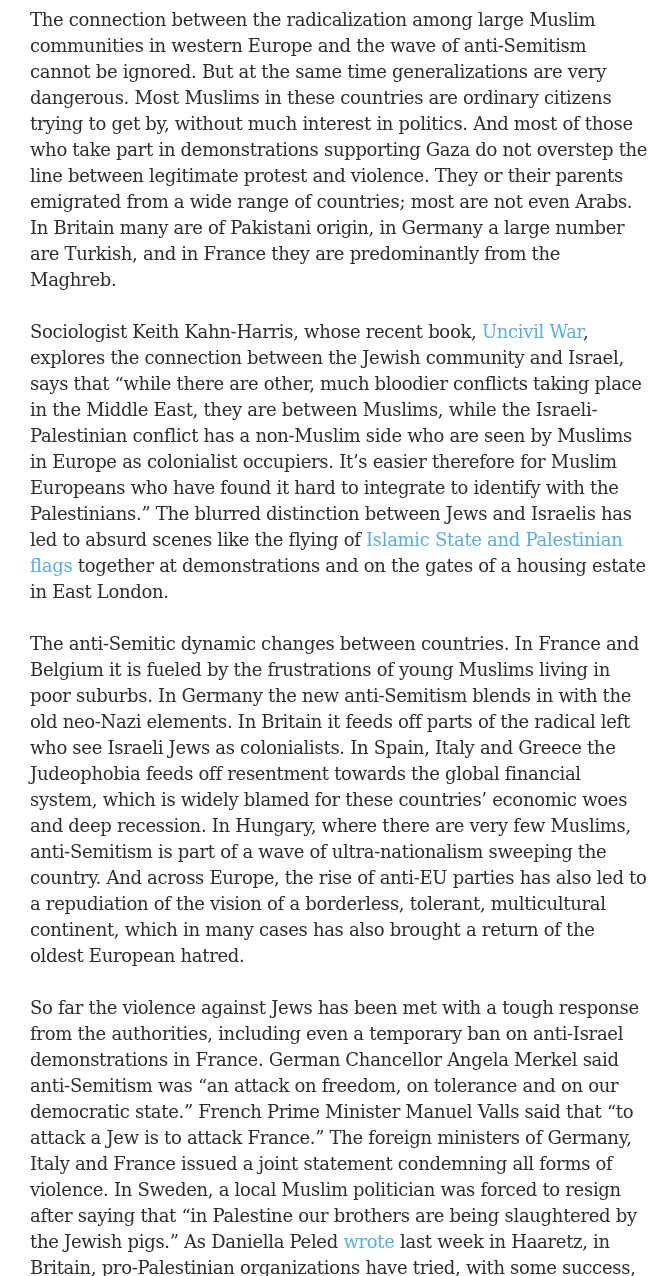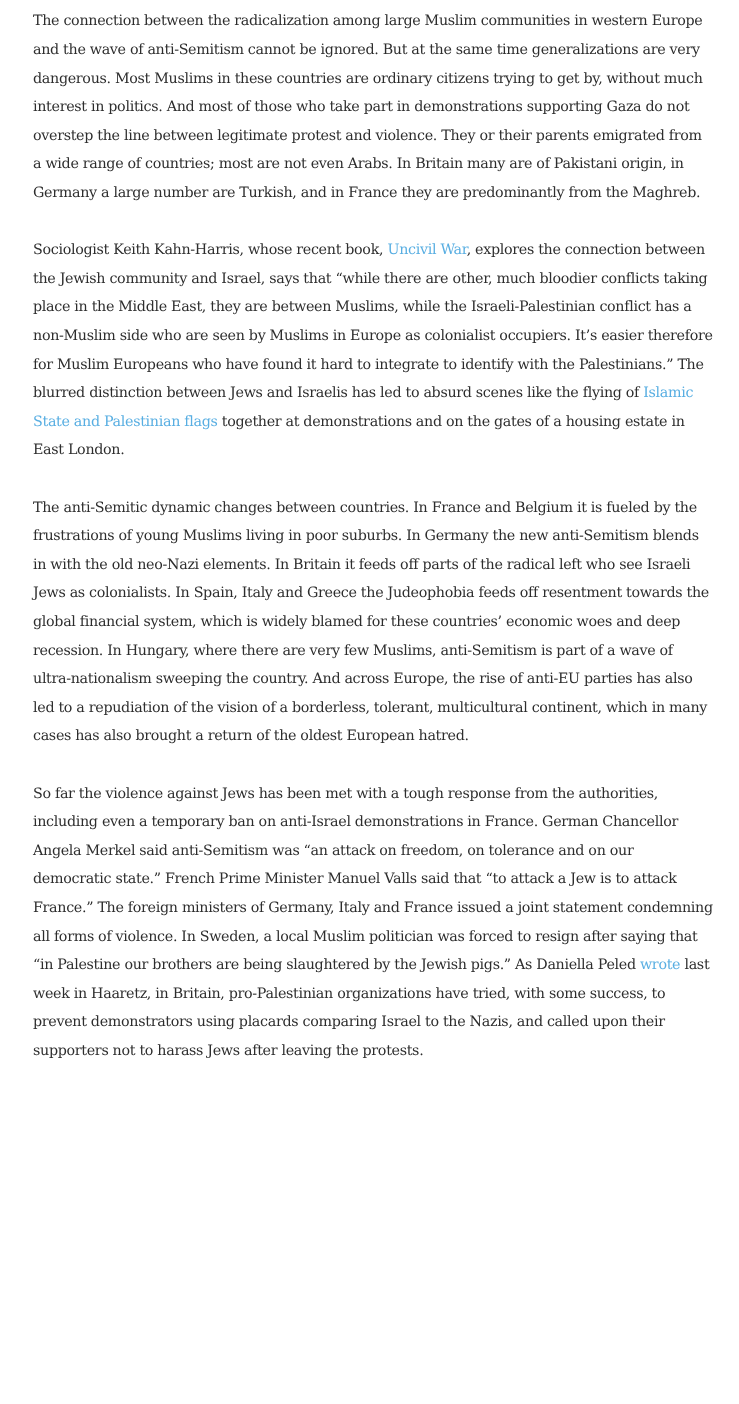--- a/index.html
+++ b/index.html
@@ -12,21 +12,21 @@
     min-height: 1276px;
     overflow: hidden;
   }
   .article {
     box-sizing: border-box;
     width: 672px;
     padding: 7px 24px 10px 30px;
   }
   .article p {
     font-family: "DejaVu Serif", "Liberation Serif", serif;
-    font-size: 13px;
+    font-size: 18px;
     line-height: 26px;
     letter-spacing: -0.3px;
     color: #2d2d2d;
     margin: 0 0 26px 0;
     text-align: left;
   }
   .article p:last-child {
     margin-bottom: 0;
   }
   .article a.inline-link {

